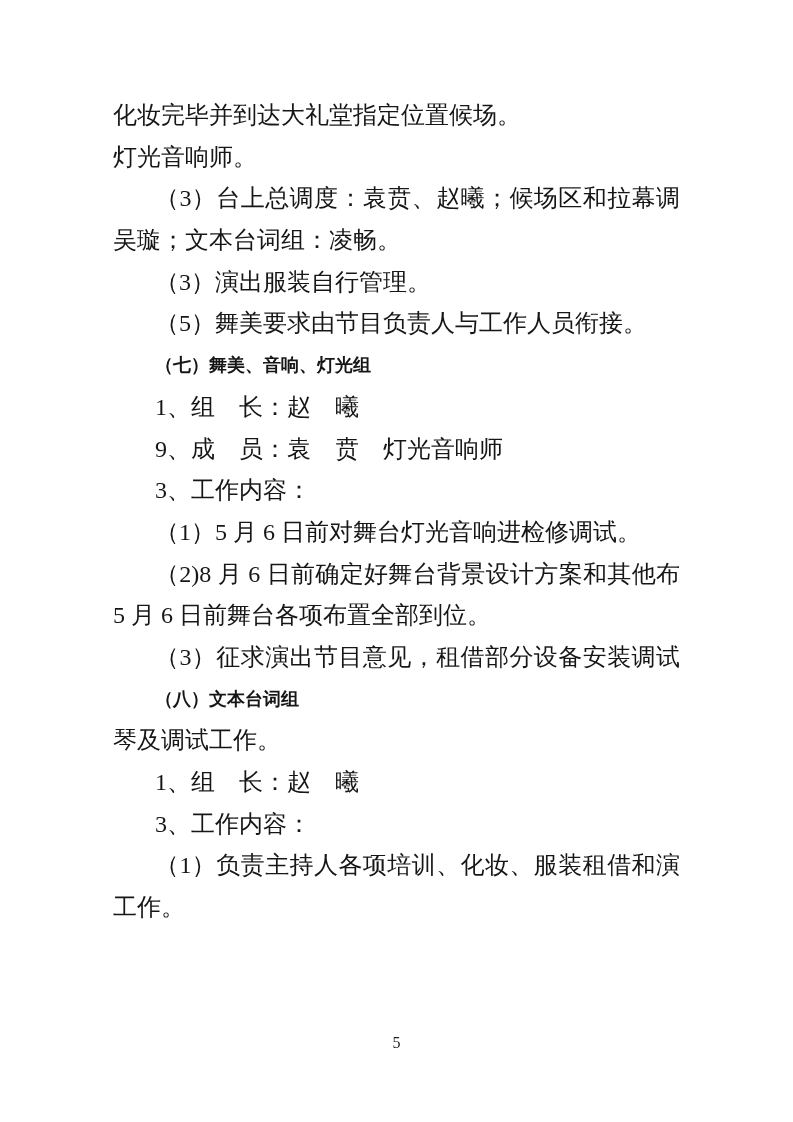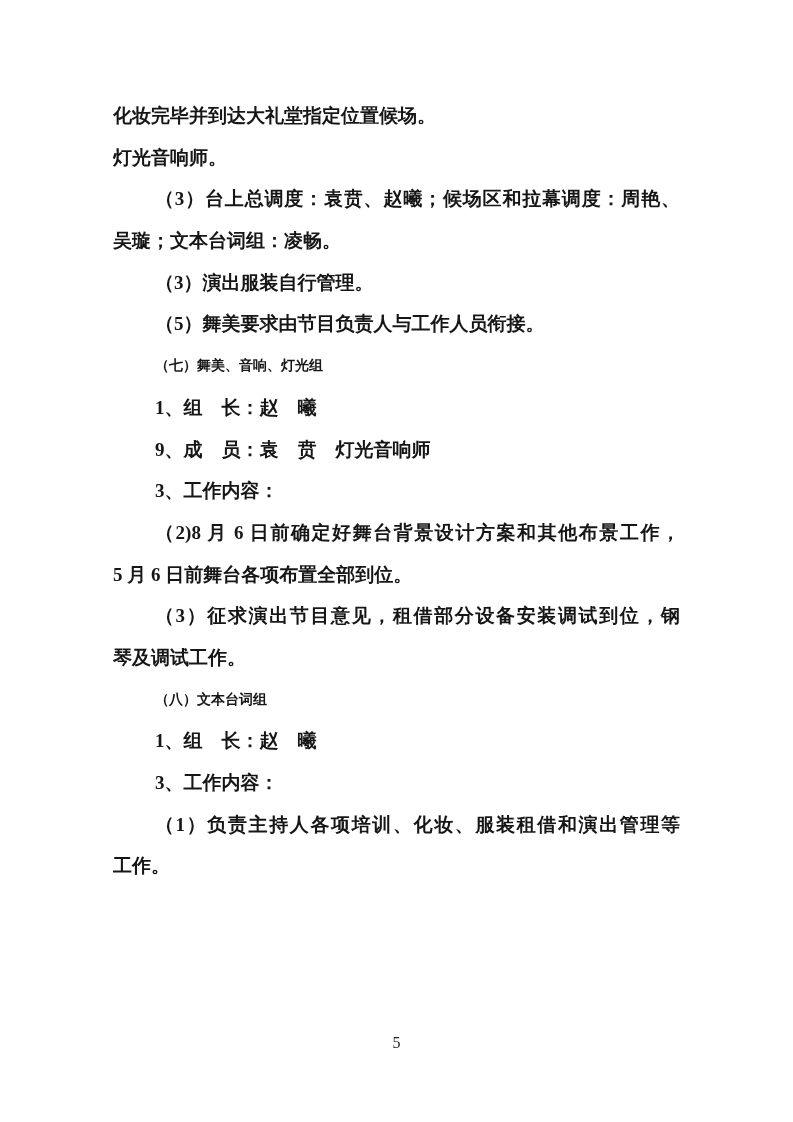--- a/index.html
+++ b/index.html
@@ -18,38 +18,37 @@
   }
   .content {
     position: absolute;
     left: 113px;
     top: 95px;
     width: 567px;
   }
   .line {
     height: 41.7px;
     line-height: 41.7px;
-    font-size: 19px;
+    font-size: 24px;
     white-space: nowrap;
     overflow: hidden;
-    font-weight: bold;
   }
   .indent {
     text-indent: 42px;
   }
   .fill {
     white-space: normal;
     text-align: justify;
     text-align-last: justify;
     text-justify: inter-character;
   }
   .heading {
     font-family: Liberation Sans, sans-serif;
     font-weight: bold;
-    font-size: 14px;
+    font-size: 18px;
   }
   .footer {
     position: absolute;
     left: 0;
     top: 1028px;
     width: 100%;
     text-align: center;
     font-size: 16px;
     line-height: 30px;
     color: #222222;
@@ -63,24 +62,25 @@
     <div class="line">化妆完毕并到达大礼堂指定位置候场。</div>
     <div class="line">灯光音响师。</div>
     <div class="line indent fill">（3）台上总调度：袁贲、赵曦；候场区和拉幕调度：周艳、</div>
     <div class="line">吴璇；文本台词组：凌畅。</div>
     <div class="line indent">（3）演出服装自行管理。</div>
     <div class="line indent">（5）舞美要求由节目负责人与工作人员衔接。</div>
     <div class="line indent heading">（七）舞美、音响、灯光组</div>
     <div class="line indent">1、组　长：赵　曦</div>
     <div class="line indent">9、成　员：袁　贲　灯光音响师</div>
     <div class="line indent">3、工作内容：</div>
+    <div class="line indent">（1）5 月 6 日前对舞台灯光音响进检修调试。</div>
     <div class="line indent fill">（2)8 月 6 日前确定好舞台背景设计方案和其他布景工作，</div>
     <div class="line">5 月 6 日前舞台各项布置全部到位。</div>
     <div class="line indent fill">（3）征求演出节目意见，租借部分设备安装调试到位，钢</div>
+    <div class="line indent heading">（八）文本台词组</div>
     <div class="line">琴及调试工作。</div>
-    <div class="line indent heading">（八）文本台词组</div>
     <div class="line indent">1、组　长：赵　曦</div>
     <div class="line indent">3、工作内容：</div>
     <div class="line indent fill">（1）负责主持人各项培训、化妆、服装租借和演出管理等</div>
     <div class="line">工作。</div>
   </div>
   <div class="footer">5</div>
 </div>
 
 </body></html>

